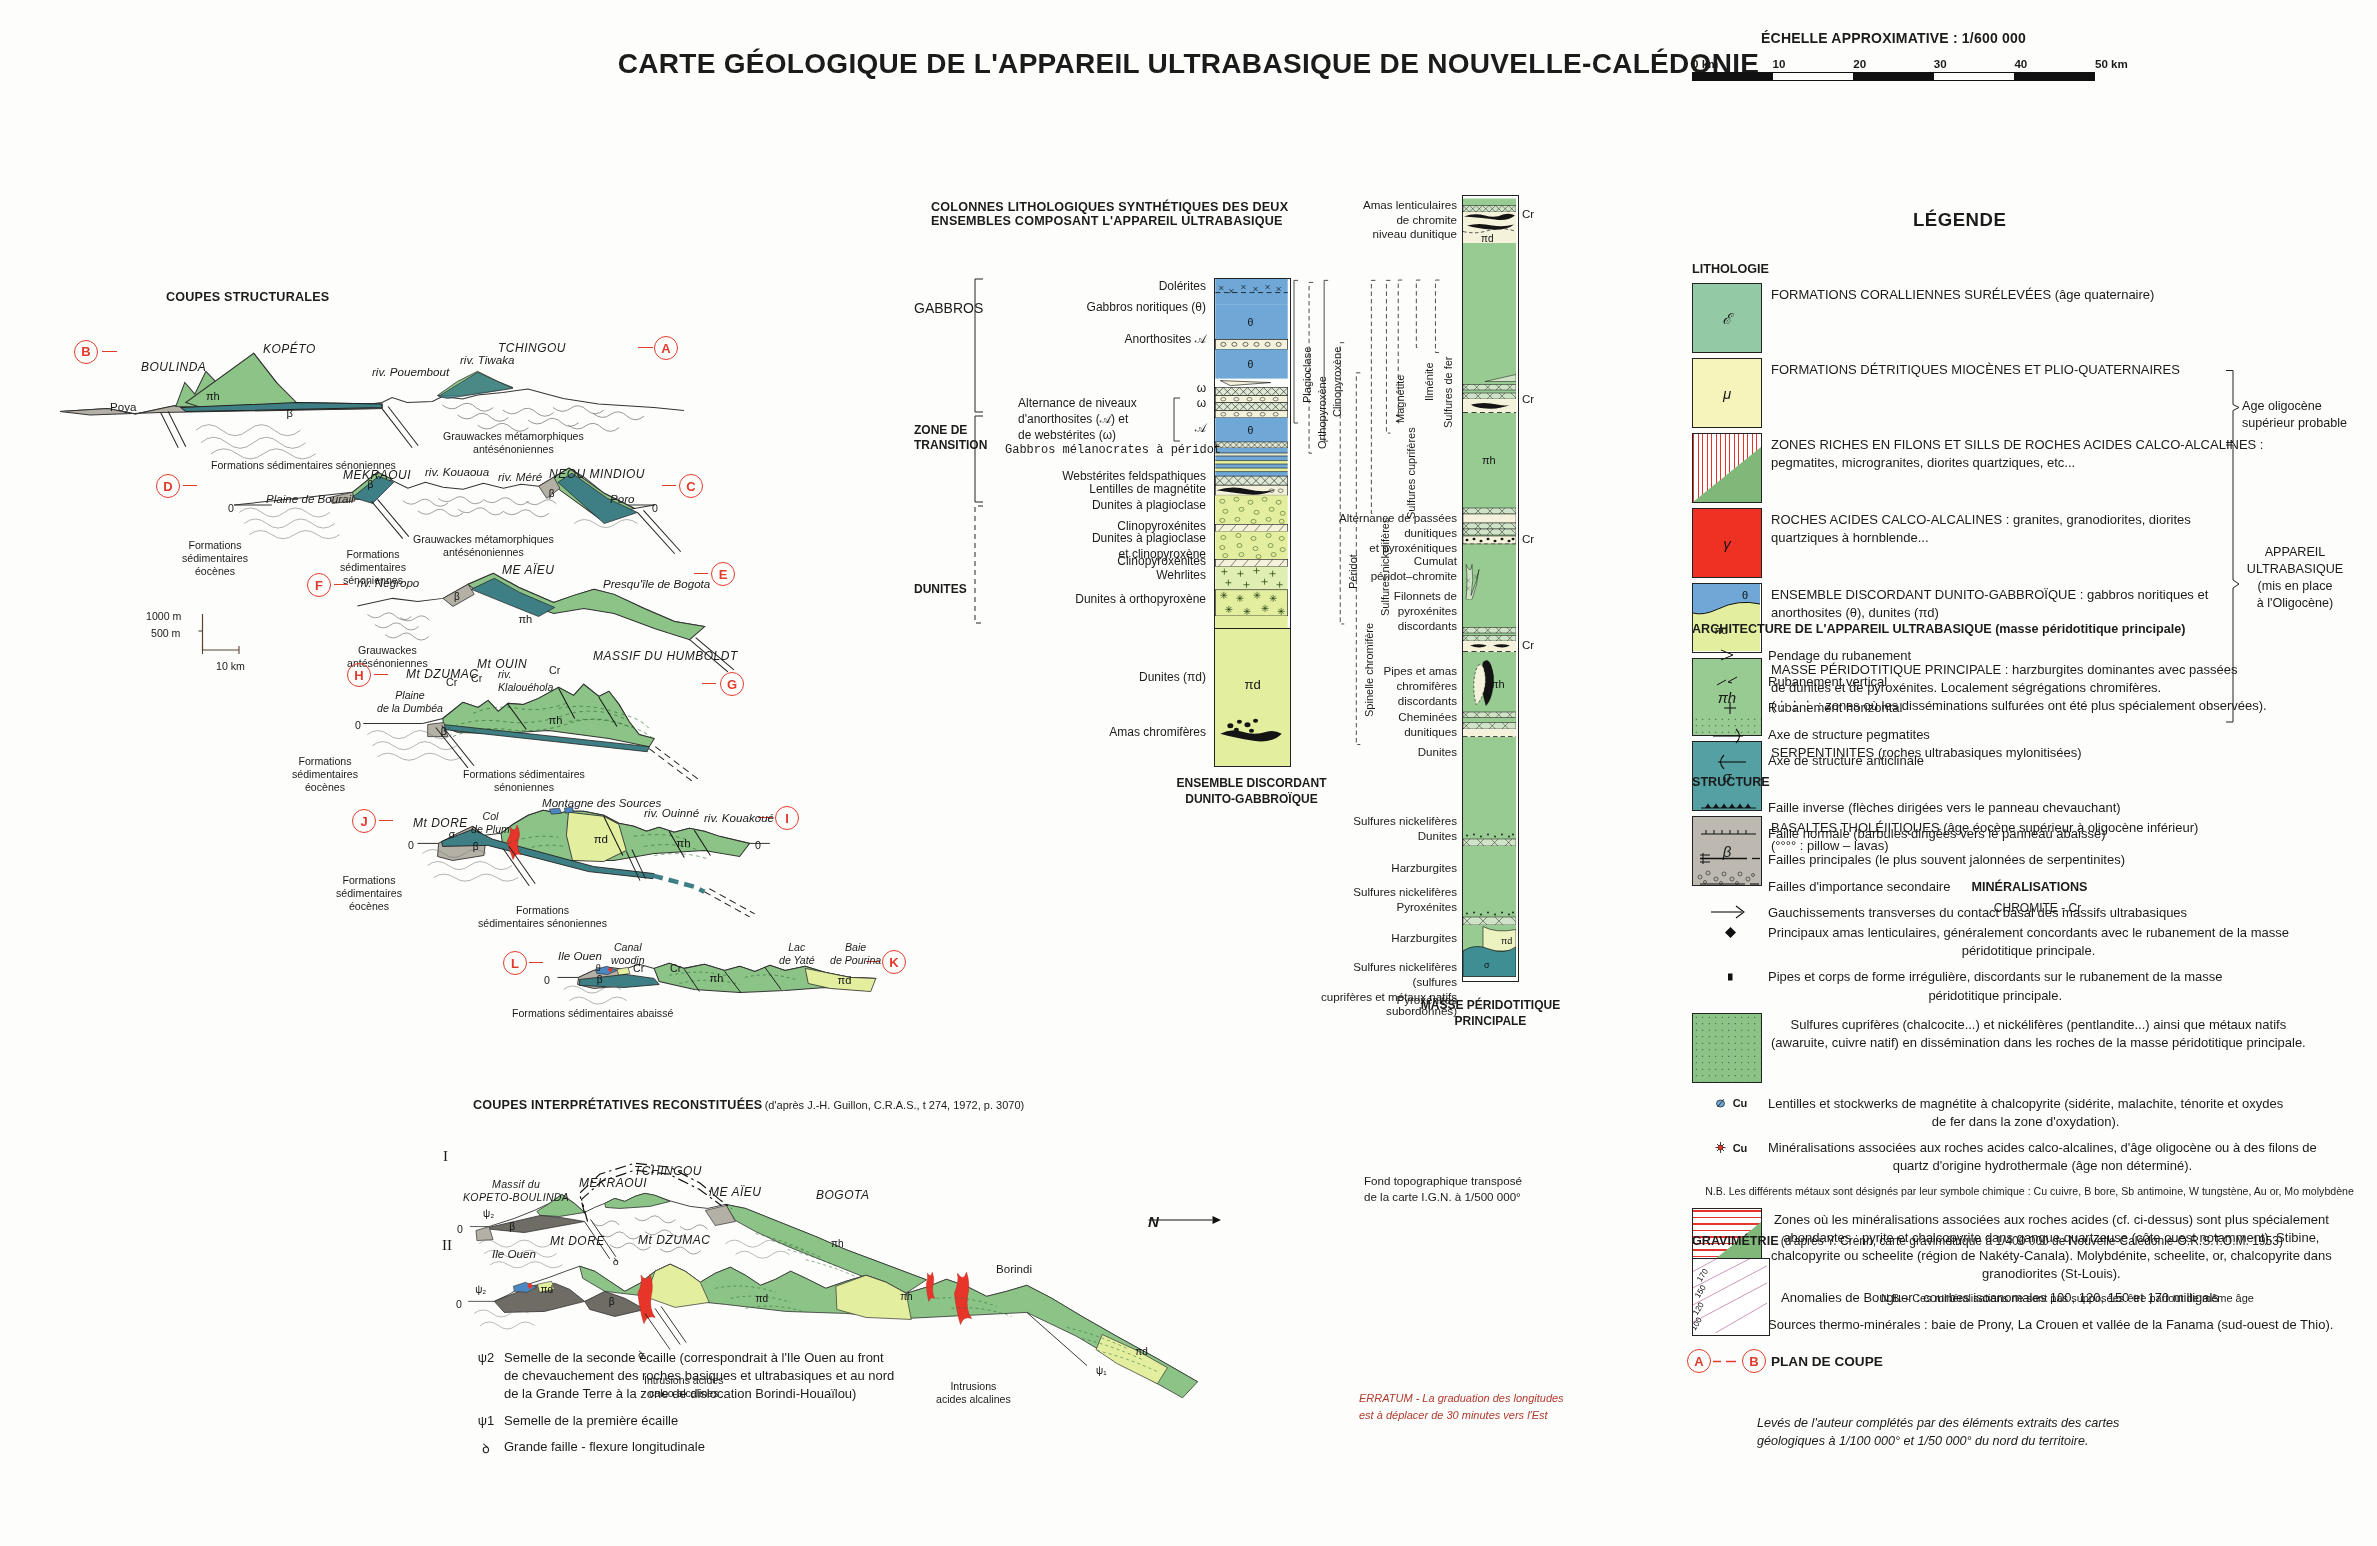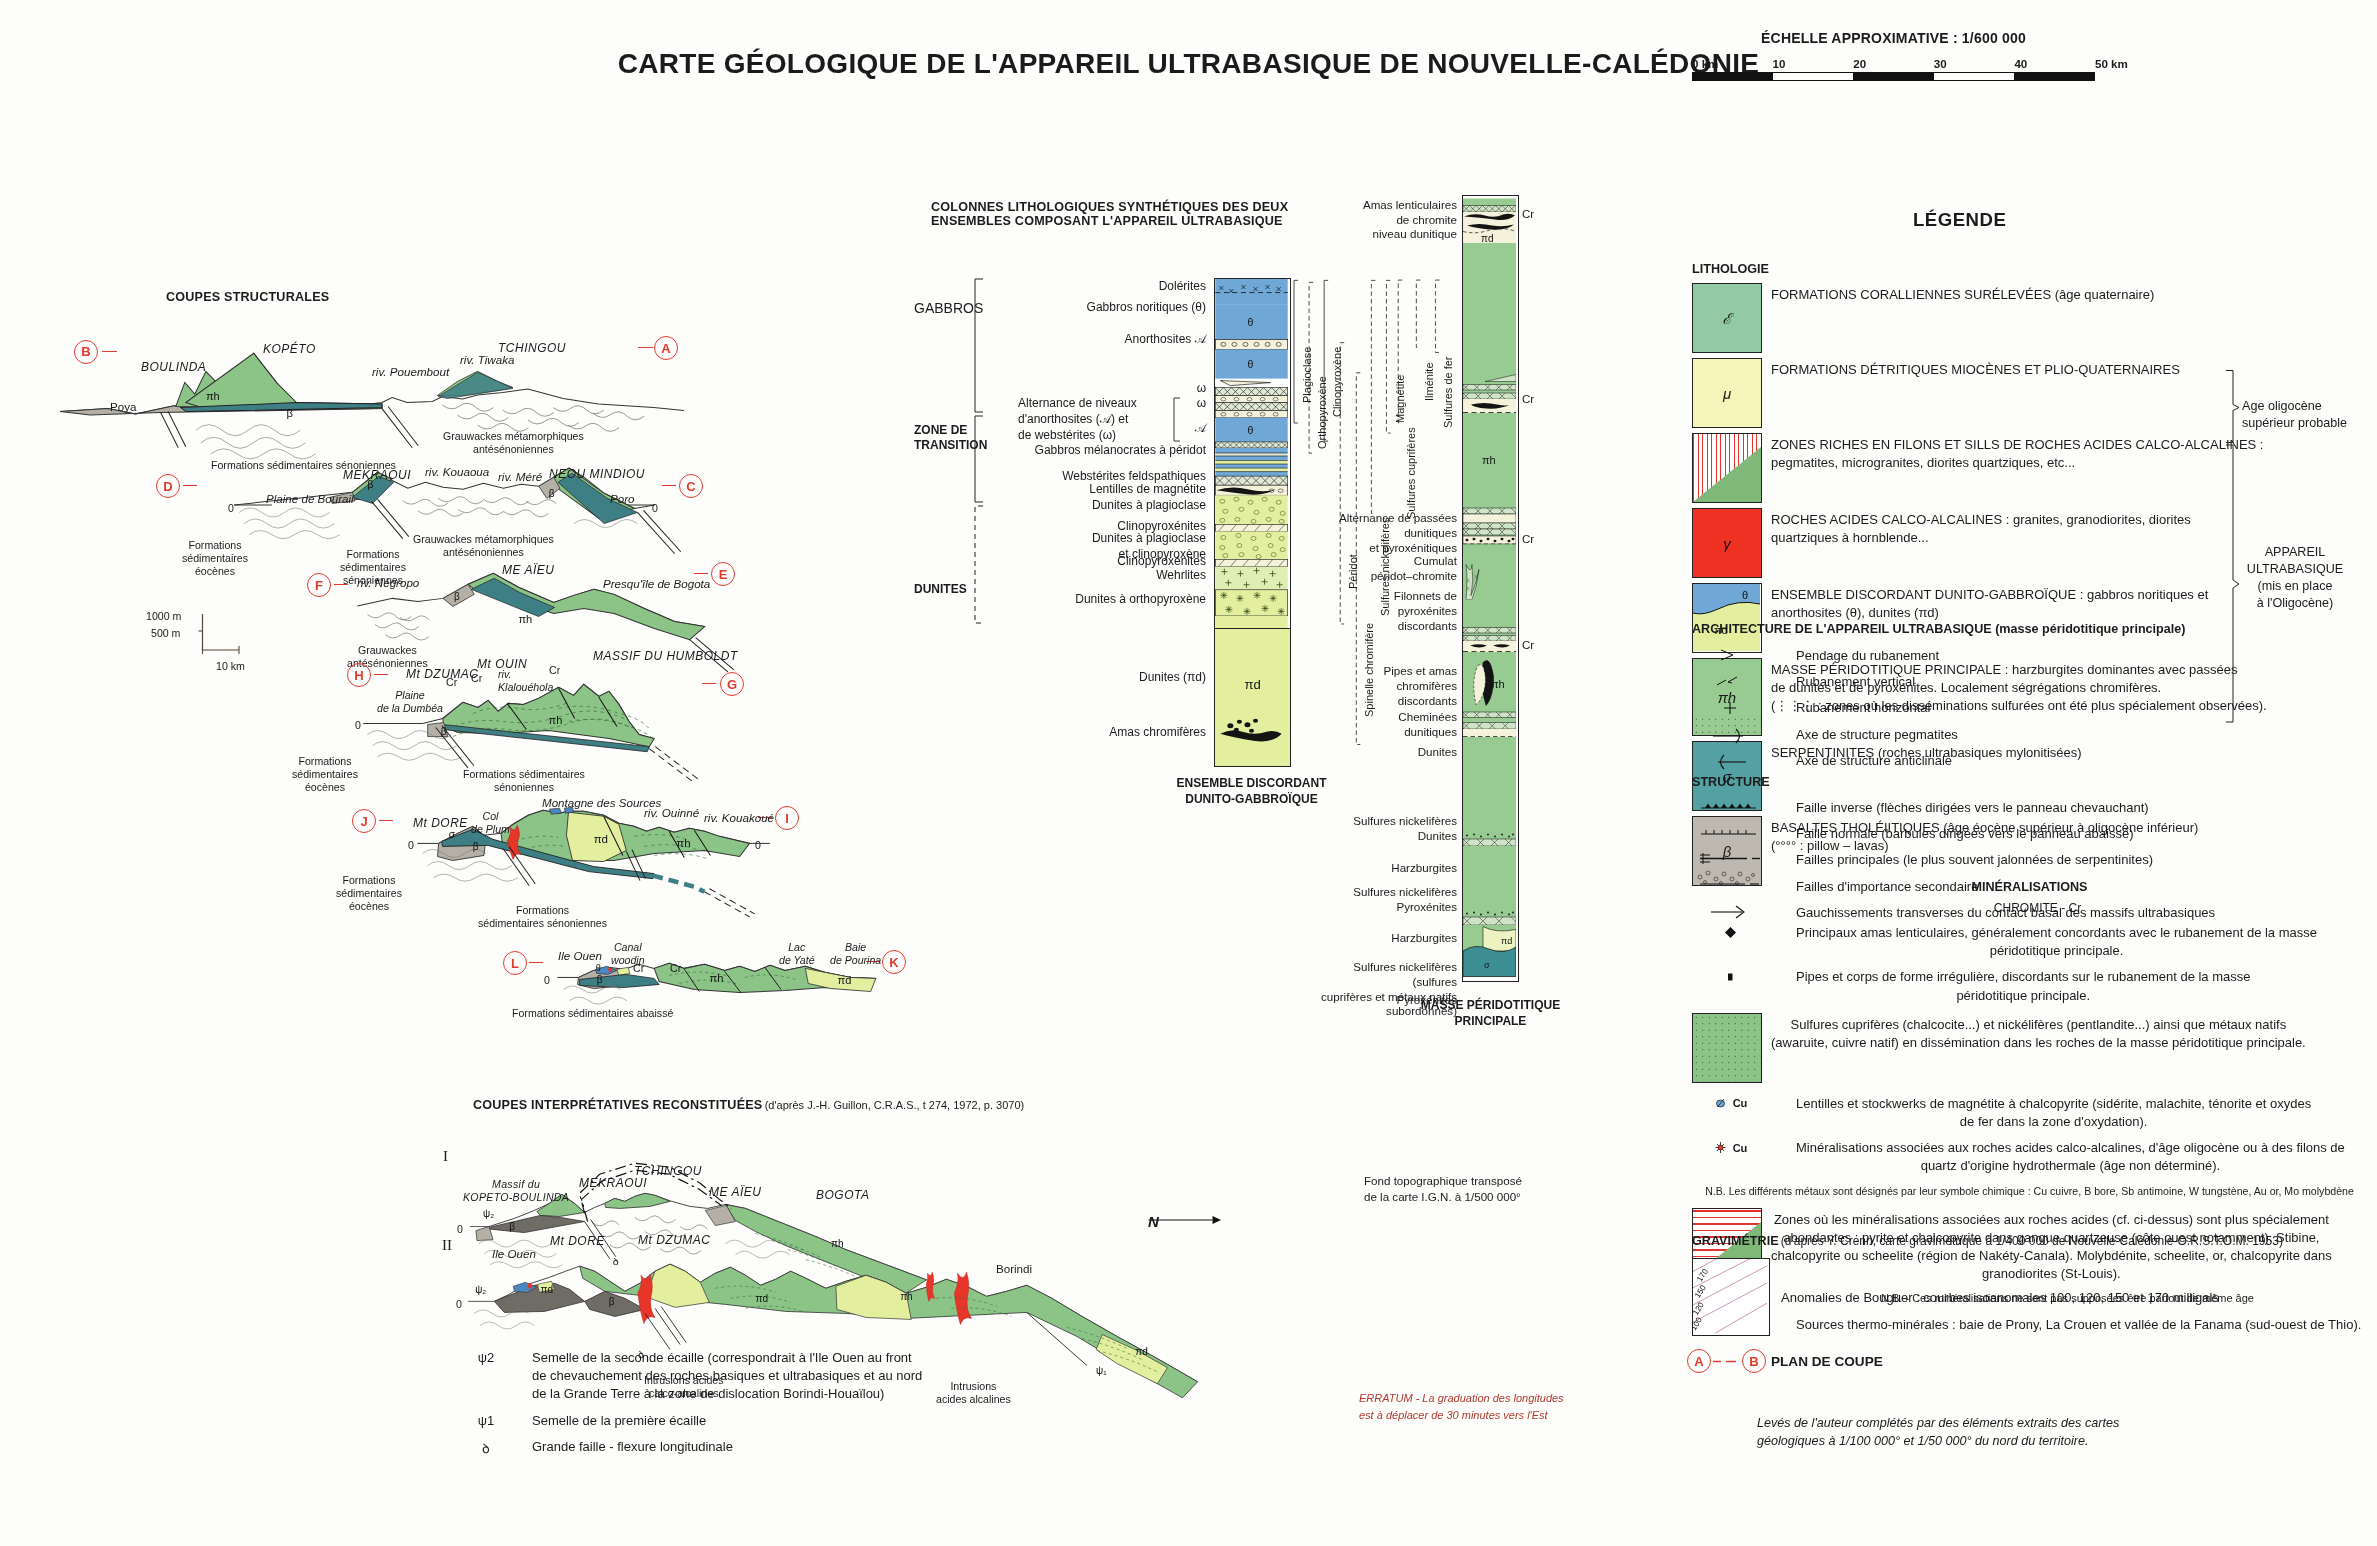--- a/index.html
+++ b/index.html
@@ -28,21 +28,21 @@
   
   .sect-title{font-size:12.6px;font-weight:bold;letter-spacing:0.2px;}
   .legend-title{font-size:18.6px;font-weight:bold;letter-spacing:0.5px;}
   .grp-title{font-size:12.6px;font-weight:bold;}
   
   .leg-row{display:flex;align-items:flex-start;margin-bottom:5px;}
   .swatch{width:68px;min-width:68px;height:68px;border:1px solid #222;position:relative;overflow:hidden;
           display:flex;align-items:center;justify-content:center;font-size:14px;}
   .leg-text{font-size:13px;line-height:1.38;padding-left:9px;padding-top:3px;max-width:569px;}
   .leg-text .ln{display:block;}
-  .sym-row{display:flex;align-items:flex-start;margin-bottom:8px;gap:28px;}
+  .sym-row{display:flex;align-items:flex-start;margin-bottom:8px;}
   .sym-cell{width:76px;min-width:76px;display:flex;align-items:center;justify-content:center;padding-top:1px;}
   .sym-text{font-size:13px;line-height:1.4;max-width:604px;}
   .nb{font-size:10.6px;line-height:1.35;}
   
   .f-coral{background:#93c9a5;}
   .f-detr{background:#f6f4bb;}
   .f-red{background:#ef3124;}
   .f-ph{background:#97cb92;}
   .f-serp{background:#54a0a2;}
   .f-bas{background:#bdb9b0;}
@@ -643,21 +643,21 @@
   <div class="lbl-r" style="left:131px;top:60px;width:161px;">Anorthosites 𝒜</div>
   <div class="lbl-r" style="left:262px;top:109px;width:30px;">ω</div>
   <div class="lbl-r" style="left:262px;top:124px;width:30px;">ω</div>
   <div class="lbl-r" style="left:262px;top:149px;width:30px;">𝒜</div>
   <div class="abs" style="left:104px;top:124px;width:151px;font-size:12px;line-height:1.32;">
     Alternance de niveaux<br>d'anorthosites (𝒜) et<br>de webstérites (ω)
   </div>
   <svg class="abs" style="left:258px;top:125px;" width="10" height="46" viewBox="0 0 20 92">
     <path d="M16,2 L4,2 L4,88 L16,88" fill="none" stroke="#222" stroke-width="1.8"></path>
   </svg>
-  <div class="lbl-r" style="left:91px;top:171px;width:201px;">Gabbros mélanocrates à péridot</div>
+  <div class="lbl-r" style="left:91px;top:171px;width:201px;font-family:Liberation Mono, monospace;">Gabbros mélanocrates à péridot</div>
   <div class="lbl-r" style="left:101px;top:197px;width:191px;">Webstérites feldspathiques</div>
   <div class="lbl-r" style="left:116px;top:210px;width:176px;">Lentilles de magnétite</div>
   <div class="lbl-r" style="left:116px;top:226px;width:176px;">Dunites à plagioclase</div>
   <div class="lbl-r" style="left:141px;top:247px;width:151px;">Clinopyroxénites</div>
   <div class="abs" style="left:126px;top:259px;width:166px;font-size:12px;line-height:1.3;text-align:right;">
     Dunites à plagioclase<br>et clinopyroxène
   </div>
   <div class="lbl-r" style="left:141px;top:282px;width:151px;">Clinopyroxénites</div>
   <div class="lbl-r" style="left:166px;top:296px;width:126px;">Wehrlites</div>
   <div class="lbl-r" style="left:116px;top:320px;width:176px;">Dunites à orthopyroxène</div>

